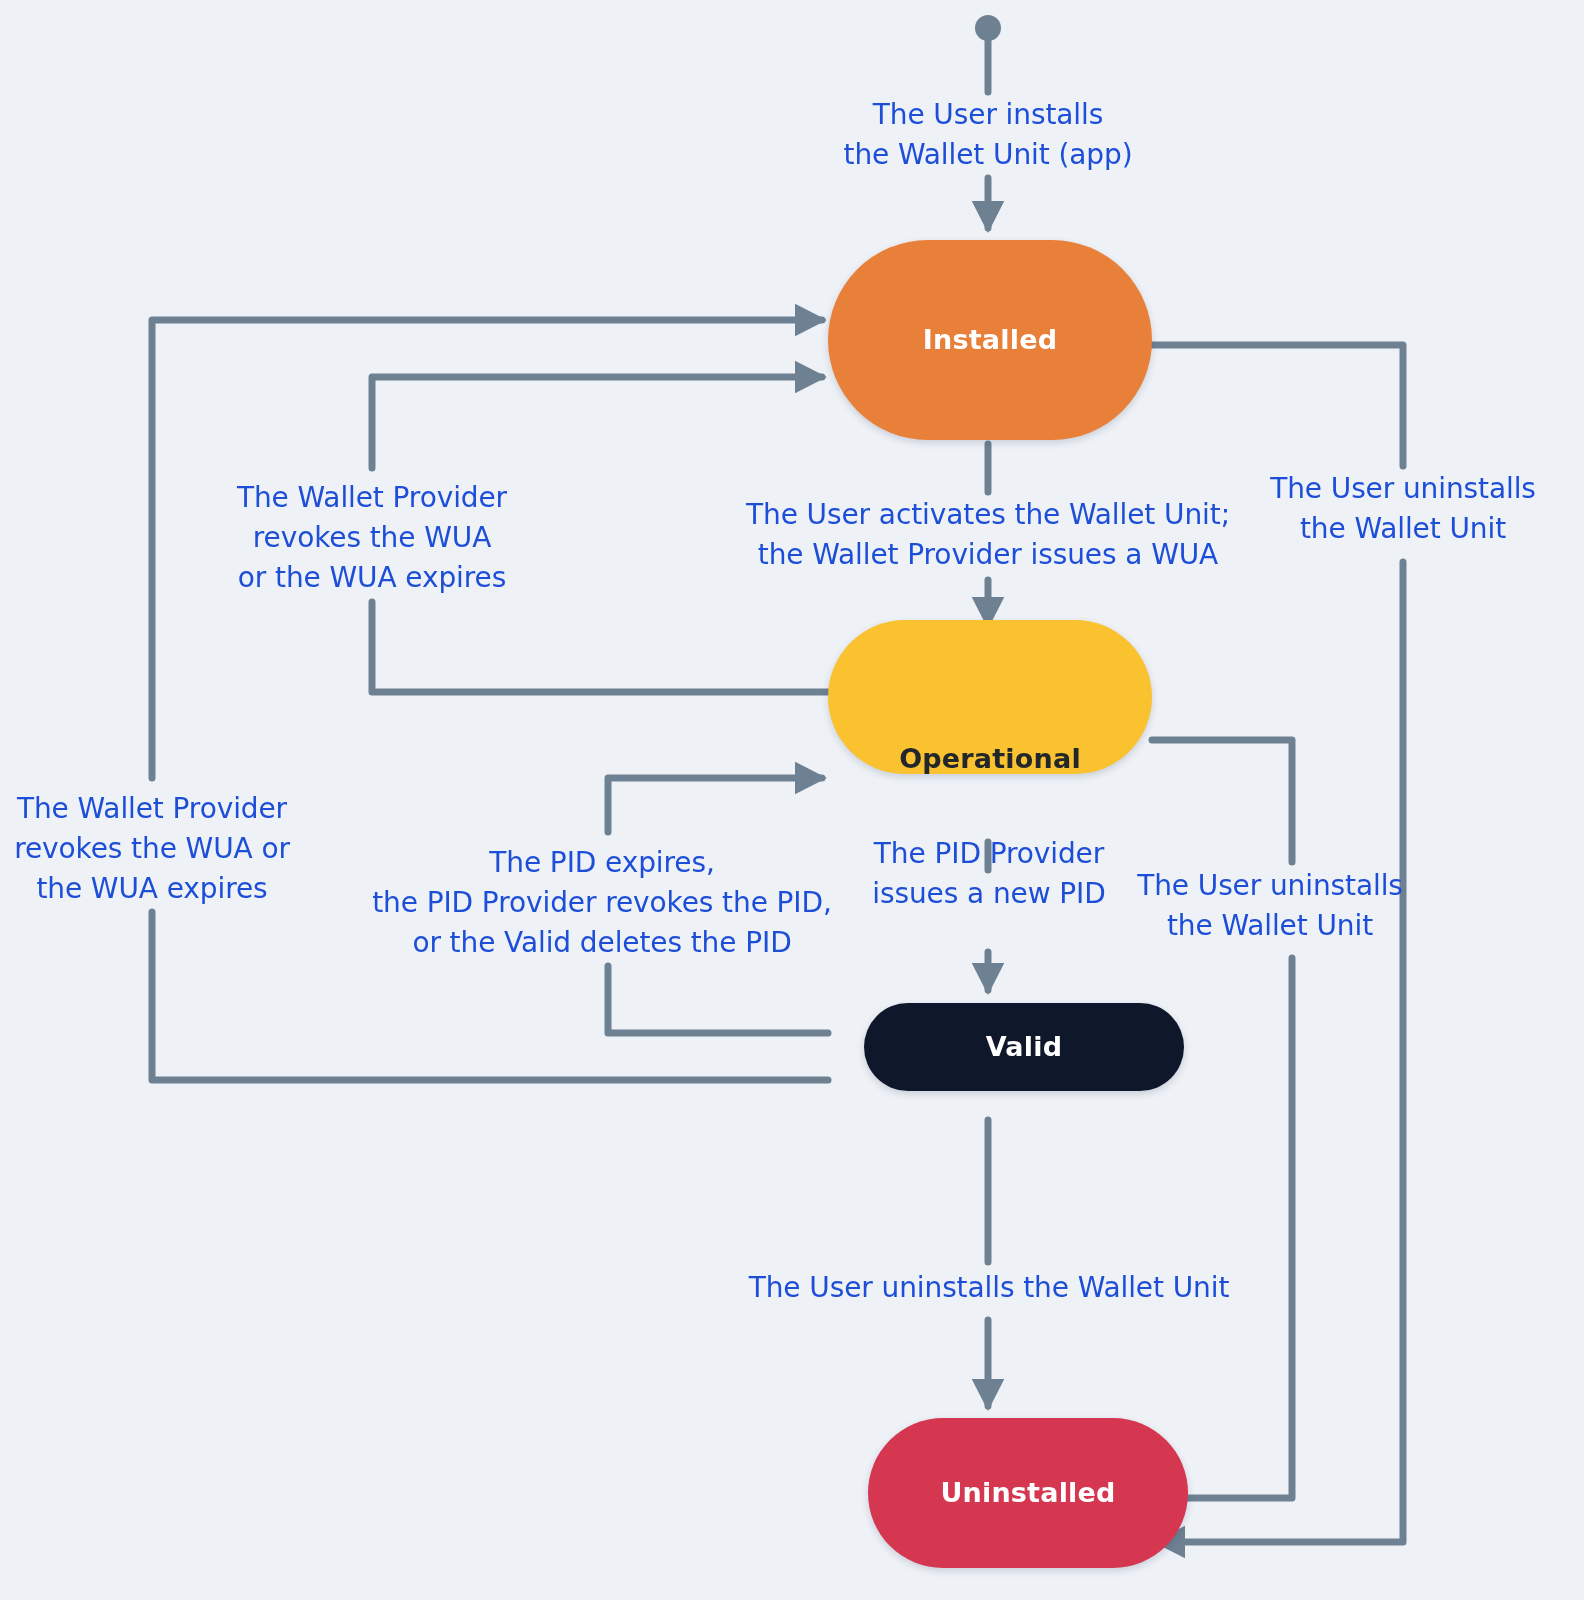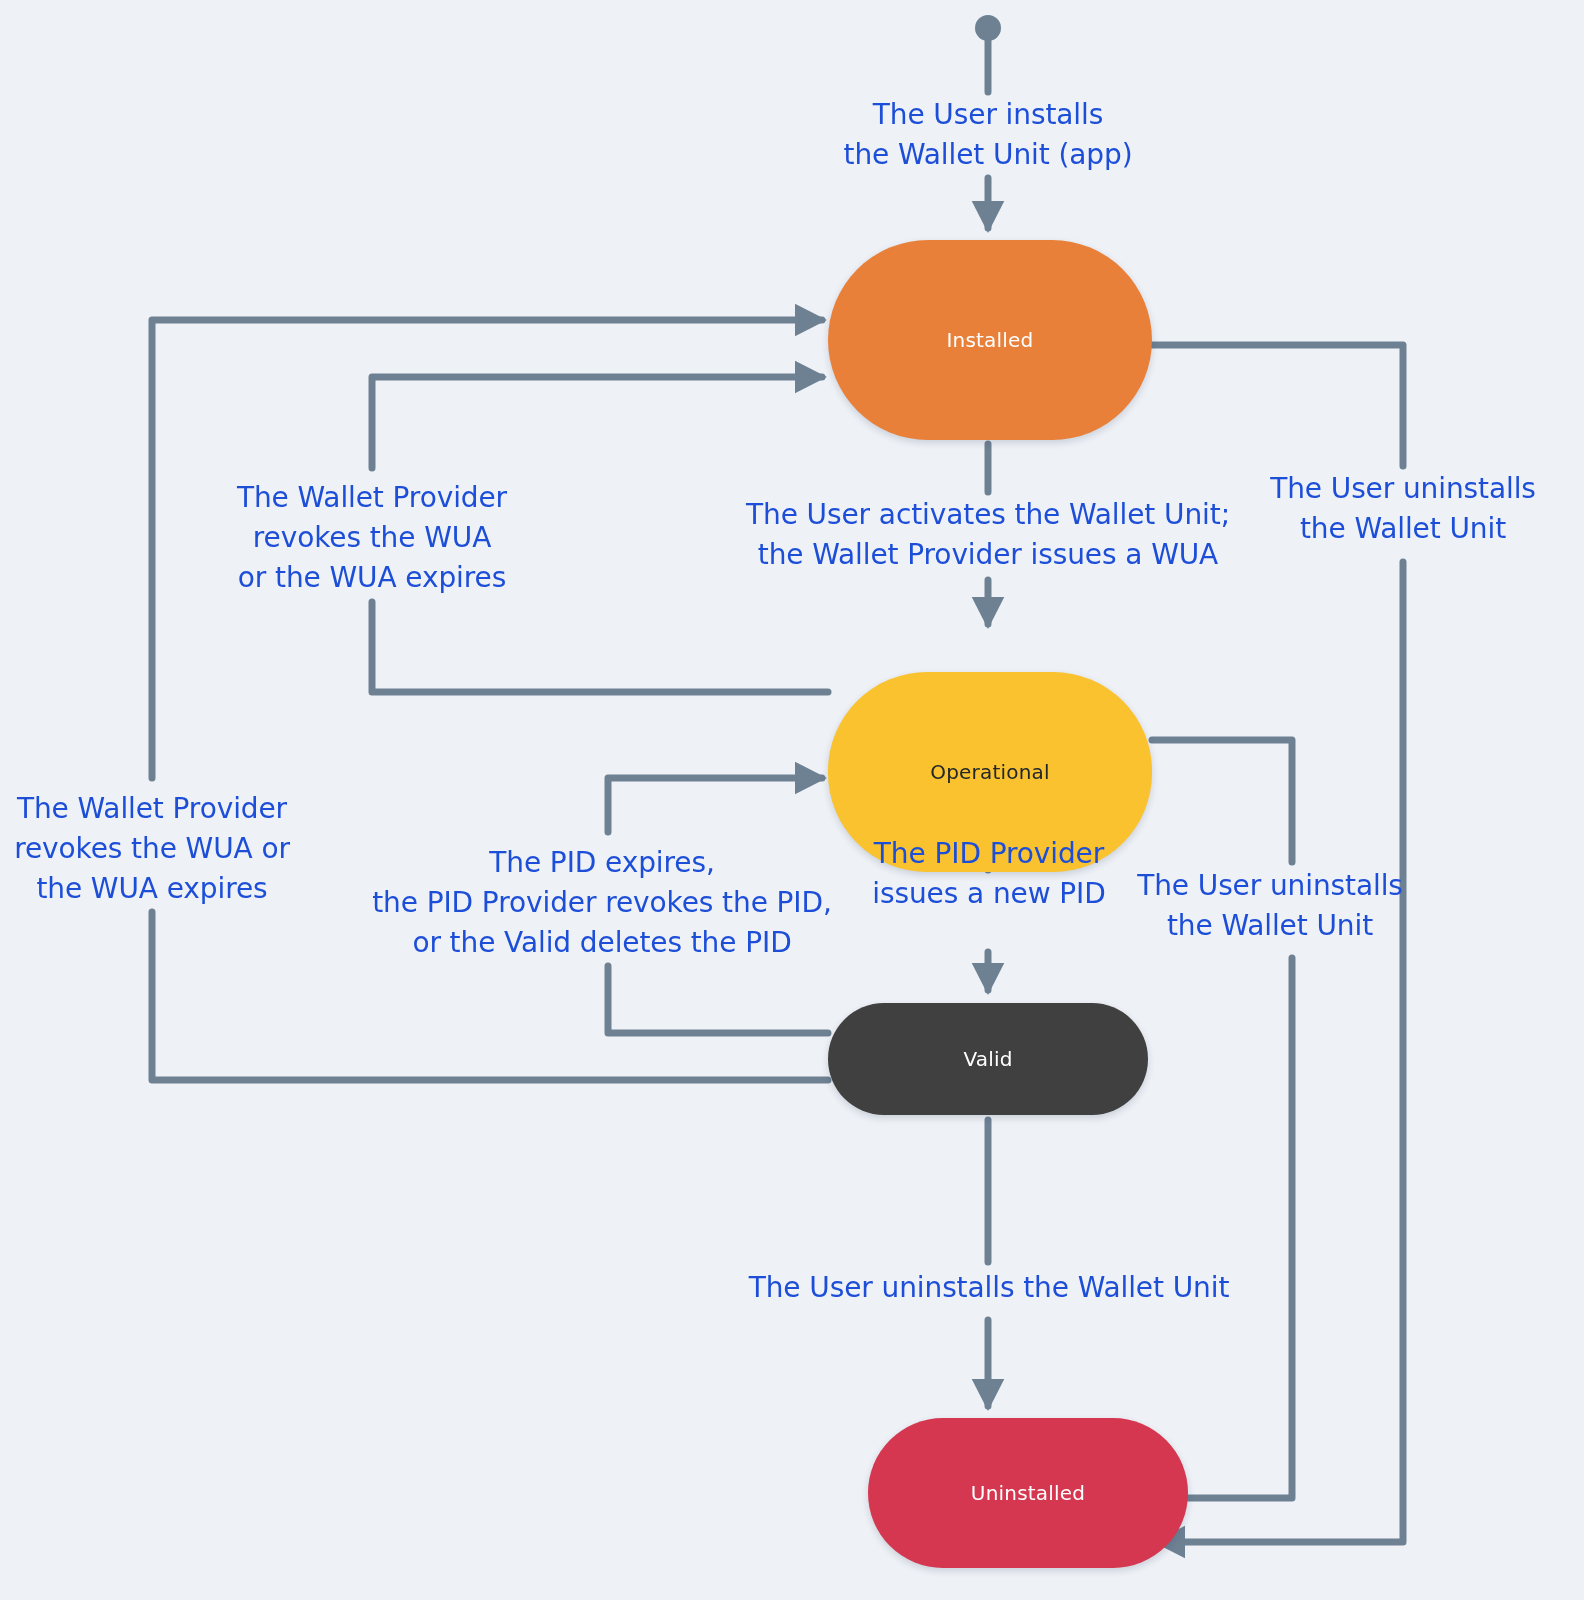--- a/index.html
+++ b/index.html
@@ -30,22 +30,22 @@
   .node {
     position: absolute;
     display: flex;
     align-items: center;
     justify-content: center;
     box-sizing: border-box;
     box-shadow: 0 3px 7px rgba(40,60,90,0.18);
     text-align: center;
   }
   .node-label {
-    font-weight: normal;
-    font-size: 20px;
+    font-weight: bold;
+    font-size: 27px;
     letter-spacing: 0.2px;
     line-height: 1.1;
   }
   .edge-label {
     position: absolute;
     color: #1d4ed8;
     font-size: 28px;
     line-height: 1.42;
     text-align: center;
     white-space: pre-line;
@@ -85,25 +85,25 @@
       <path d="M1152,345 L1403,345 L1403,466 M1403,562 L1403,1542 L1158,1542" marker-end="url(#arrowhead)"></path>
 
       <path d="M1152,740 L1292,740 L1292,862 M1292,958 L1292,1498 L1158,1498" marker-end="url(#arrowhead)"></path>
     </g>
   </svg>
 
   <div class="node" style="left:828px; top:240px; width:324px; height:200px; border-radius:100px; background:#e8803a;">
     <span class="node-label" style="color:#ffffff;">Installed</span>
   </div>
 
-  <div class="node" style="left:828px; top:672px; width:324px; height:200px; border-radius:99px; background:#f9c22e;">
+  <div class="node" style="left:828px; top:620px; width:324px; height:154px; border-radius:99px; background:#f9c22e;align-items:flex-end;">
     <span class="node-label" style="color:#22272b;">Operational</span>
   </div>
 
-  <div class="node" style="left:828px; top:1003px; width:320px; height:112px; border-radius:56px; background:#404040;">
+  <div class="node" style="left:864px; top:1003px; width:320px; height:88px; border-radius:56px; background:#0f172a;">
     <span class="node-label" style="color:#ffffff;">Valid</span>
   </div>
 
   <div class="node" style="left:868px; top:1418px; width:320px; height:150px; border-radius:75px; background:#d4374f;">
     <span class="node-label" style="color:#ffffff;">Uninstalled</span>
   </div>
 
   <div class="edge-label" style="left:788px; top:95px; width:400px;">The User installs
 the Wallet Unit (app)</div>
 

